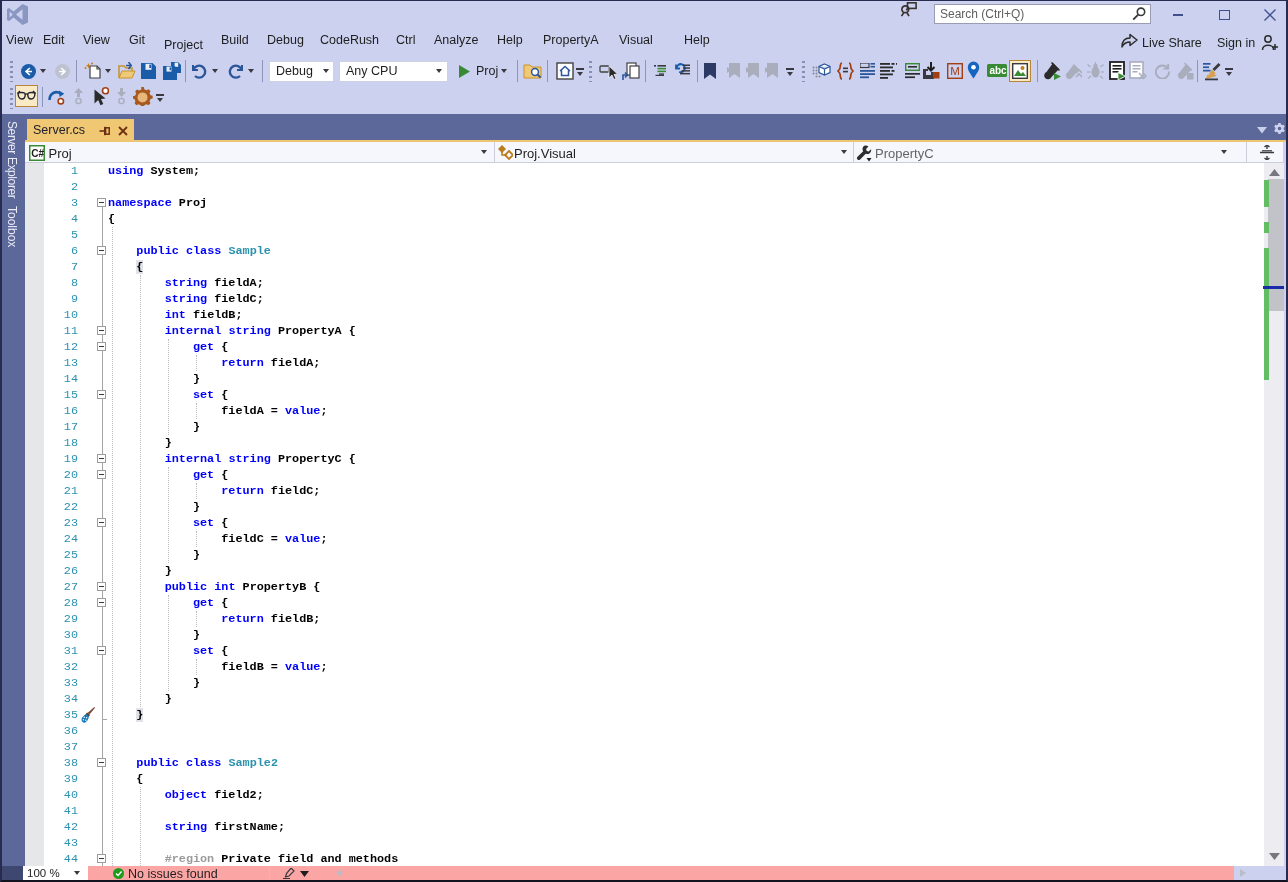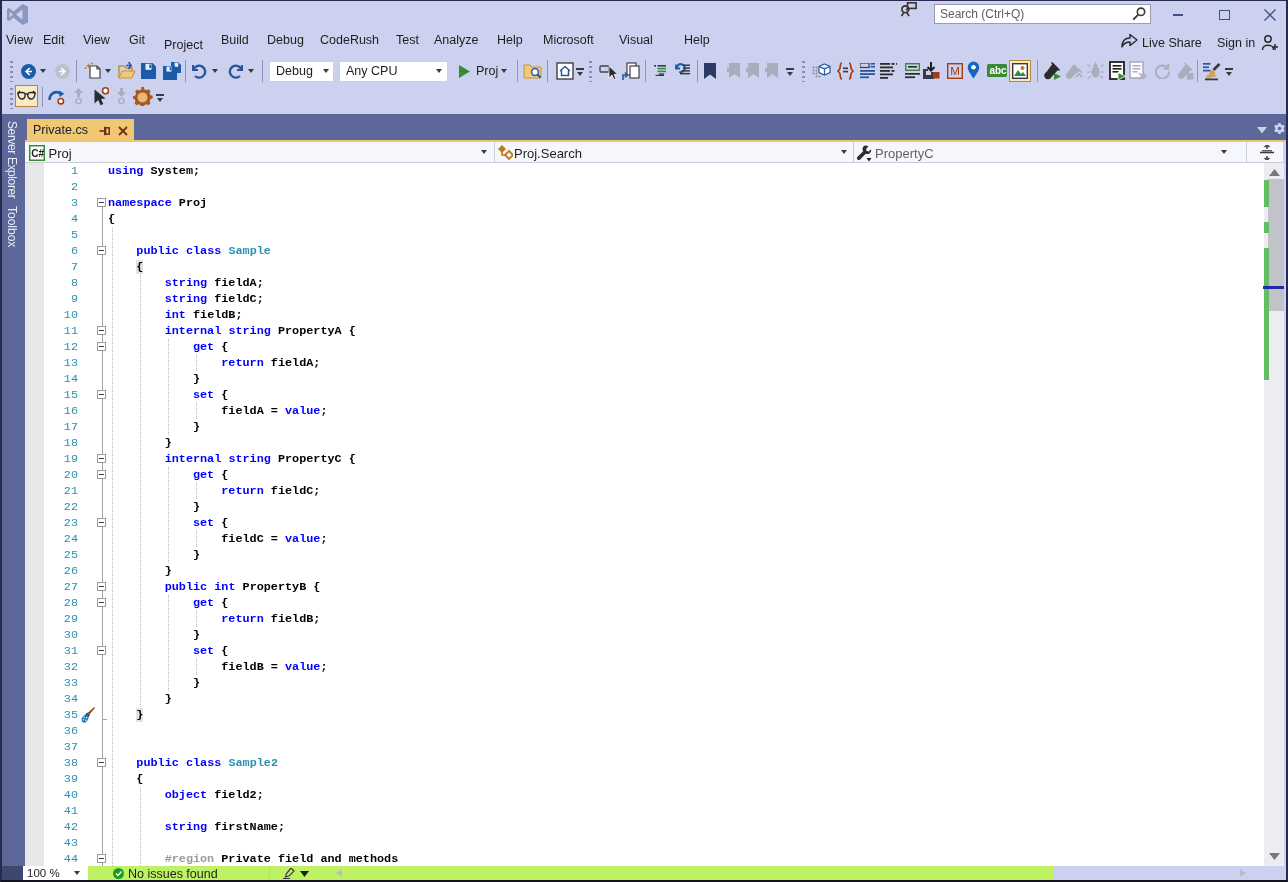--- a/index.html
+++ b/index.html
@@ -50,24 +50,24 @@
 
   <div id="menu" class="abs ui" style="left:0;top:30px;width:1288px;height:20px;">
       <span style="position:absolute;left:6px;top:3px">View</span>
       <span style="position:absolute;left:43px;top:3px">Edit</span>
       <span style="position:absolute;left:83px;top:3px">View</span>
       <span style="position:absolute;left:129px;top:3px">Git</span>
       <span style="position:absolute;left:164px;top:8px">Project</span>
       <span style="position:absolute;left:221px;top:3px">Build</span>
       <span style="position:absolute;left:267px;top:3px">Debug</span>
       <span style="position:absolute;left:320px;top:3px">CodeRush</span>
-      <span style="position:absolute;left:396px;top:3px">Test</span>
+      <span style="position:absolute;left:396px;top:3px">Ctrl</span>
       <span style="position:absolute;left:434px;top:3px">Analyze</span>
       <span style="position:absolute;left:497px;top:3px">Help</span>
-      <span style="position:absolute;left:543px;top:3px">Microsoft</span>
+      <span style="position:absolute;left:543px;top:3px">PropertyA</span>
       <span style="position:absolute;left:619px;top:3px">Visual</span>
       <span style="position:absolute;left:684px;top:3px">Help</span>
     </div>
 
   <svg class="abs" style="left:1120px;top:33px" width="19" height="17" viewBox="0 0 19 17">
     <path d="M10 5 C4 5 2 9 2 14 C4 10 6 9 10 9 V12.5 L17 7 L10 1.5 Z" fill="none" stroke="#2b2b2b" stroke-width="1.5" stroke-linejoin="round"></path>
   </svg>
   <div class="abs ui" style="left:1142px;top:36px;">Live Share</div>
   <div class="abs ui" style="left:1217px;top:36px;">Sign in</div>
   <svg class="abs" style="left:1261px;top:34px" width="18" height="17" viewBox="0 0 18 17">
@@ -359,21 +359,21 @@
         <path fill="#A85A1E" d="M8.6 0 h2.8 l.5 2.3 a7.2 7.2 0 0 1 2.3 1 l2.2-1 2 2 -1 2.2 a7.2 7.2 0 0 1 1 2.3 l2.3.5 v2.8 l-2.3.5 a7.2 7.2 0 0 1 -1 2.3 l1 2.2 -2 2 -2.2-1 a7.2 7.2 0 0 1 -2.3 1 l-.5 2.3 h-2.8 l-.5-2.3 a7.2 7.2 0 0 1 -2.3-1 l-2.2 1 -2-2 1-2.2 a7.2 7.2 0 0 1 -1-2.3 L0 12.4 V9.6 l2.3-.5 a7.2 7.2 0 0 1 1-2.3 l-1-2.2 2-2 2.2 1 a7.2 7.2 0 0 1 2.3-1 Z" transform="scale(0.95)"></path>
         <circle cx="9.5" cy="10.4" r="5" fill="#E8B77C"></circle>
       </svg>
       <div class="carline" style="left:156px;top:94px"></div>
       <div class="car" style="left:156.5px;top:98px"></div>
     </div>
 
   <div class="abs" style="left:0;top:114px;width:1288px;height:26px;background:#5B6899;"></div>
   <div class="abs" style="left:0;top:140px;width:1288px;height:2px;background:#EEC570;"></div>
   <div class="abs" style="left:27px;top:119px;width:107px;height:21px;background:#F0C873;"></div>
-  <div class="abs ui" style="left:33px;top:123px;color:#20202a;">Private.cs</div>
+  <div class="abs ui" style="left:33px;top:123px;color:#20202a;">Server.cs</div>
   <svg class="abs" style="left:99px;top:126px" width="11" height="10" viewBox="0 0 11 10">
       <path d="M0.5 5 H5" stroke="#6E2F12" stroke-width="1.6"></path>
       <rect x="5" y="0.8" width="1.6" height="8.4" fill="#6E2F12"></rect>
       <rect x="6.6" y="1.8" width="3.6" height="6.4" fill="none" stroke="#6E2F12" stroke-width="1.5"></rect>
     </svg>
   <svg class="abs" style="left:118px;top:126px" width="10" height="10" viewBox="0 0 10 10">
       <path d="M1 1 L9 9 M9 1 L1 9" stroke="#6E2F12" stroke-width="1.8"></path>
     </svg>
   <svg class="abs" style="left:1257px;top:127px" width="10" height="7" viewBox="0 0 10 7">
       <path d="M0 0 h10 L5 6.5 Z" fill="#C9D0EA"></path>
@@ -392,21 +392,21 @@
       </svg>
       <div class="abs ui" style="left:25.5px;top:4px;font-size:13px">Proj</div>
       <div class="car" style="left:458px;top:8px"></div>
       <svg class="abs" style="left:474.5px;top:3px" width="15" height="15" viewBox="0 0 15 15">
         <g fill="#BC7C1E">
           <path d="M4 0 L8 4 L4 8 L0 4 Z"></path>
           <path d="M11 6 L15 10 L11 14 L7 10 Z" fill="none" stroke="#BC7C1E" stroke-width="1.8"></path>
           <path d="M4 4 V10 H9" fill="none" stroke="#BC7C1E" stroke-width="1.6"></path>
         </g>
       </svg>
-      <div class="abs ui" style="left:491px;top:4px;font-size:13px">Proj.Search</div>
+      <div class="abs ui" style="left:491px;top:4px;font-size:13px">Proj.Visual</div>
       <div class="car" style="left:818px;top:8px"></div>
       <svg class="abs" style="left:833px;top:2.5px" width="16" height="17" viewBox="0 0 16 17">
         <path d="M9.2 0.8 a4.3 4.3 0 0 1 4.6 1 l-2.6 2.6 .7 2.2 2.2 .7 2.6-2.6 a4.3 4.3 0 0 1-5.9 5 L4.6 16 a1.8 1.8 0 0 1-2.9-2.9 L8 6.9 a4.3 4.3 0 0 1 1.2-6.1 Z" fill="#2d2d2d" transform="scale(0.9)"></path>
         <path d="M10.5 13 h5 l-2.5 3.5 Z" fill="#1e1e1e"></path>
       </svg>
       <div class="abs ui" style="left:852px;top:4px;font-size:13px;color:#646464">PropertyC</div>
       <div class="car" style="left:1198px;top:8px"></div>
       <svg class="abs" style="left:1237px;top:3px" width="14" height="15" viewBox="0 0 14 15">
         <path d="M7 0 V4 M4.5 2 L7 0 L9.5 2 M7 15 V11 M4.5 13 L7 15 L9.5 13 M0 7.5 h14" stroke="#39393f" stroke-width="1.4" fill="none"></path>
         <rect x="2" y="5.2" width="10" height="1.2" fill="#39393f"></rect>
@@ -484,21 +484,21 @@
       <div class="abs" style="left:4px;top:16px;width:16px;height:132px;background:#C2C3C9"></div>
       <div class="abs" style="left:0;top:17px;width:5px;height:27px;background:#63BE63"></div>
       <div class="abs" style="left:0;top:59px;width:5px;height:11px;background:#63BE63"></div>
       <div class="abs" style="left:0;top:85px;width:5px;height:132px;background:#63BE63"></div>
       <div class="abs" style="left:-1px;top:123px;width:21px;height:3px;background:#1B2CA8"></div>
       <svg class="abs" style="left:5px;top:690px" width="11" height="7" viewBox="0 0 11 7">
         <path d="M5.5 7 L11 0 H0 Z" fill="#777780"></path>
       </svg>
     </div>
 
-  <div id="status" class="abs" style="left:2px;top:866px;width:1052px;height:14px;background:#bef264;">
+  <div id="status" class="abs" style="left:2px;top:866px;width:1232px;height:14px;background:#fca5a5;">
       <div class="abs" style="left:-2px;top:0;width:25px;height:14px;background:#3E4770;"></div>
       <div class="abs" style="left:21px;top:0;width:65px;height:14px;background:#fff;"></div>
       <div class="abs ui" style="left:25px;top:1px;font-size:11.5px">100 %</div>
       <div class="car" style="left:72px;top:5px"></div>
       <svg class="abs" style="left:111px;top:2px" width="11" height="11" viewBox="0 0 11 11">
         <circle cx="5.5" cy="5.5" r="5.5" fill="#1D9B1D"></circle>
         <path d="M3 5.5 L5 7.5 L8.5 3.5" stroke="#fff" stroke-width="1.4" fill="none"></path>
       </svg>
       <div class="abs ui" style="left:126px;top:0.5px">No issues found</div>
       <div class="abs" style="left:267px;top:1px;width:1px;height:12px;background:#C5C5C5"></div>

